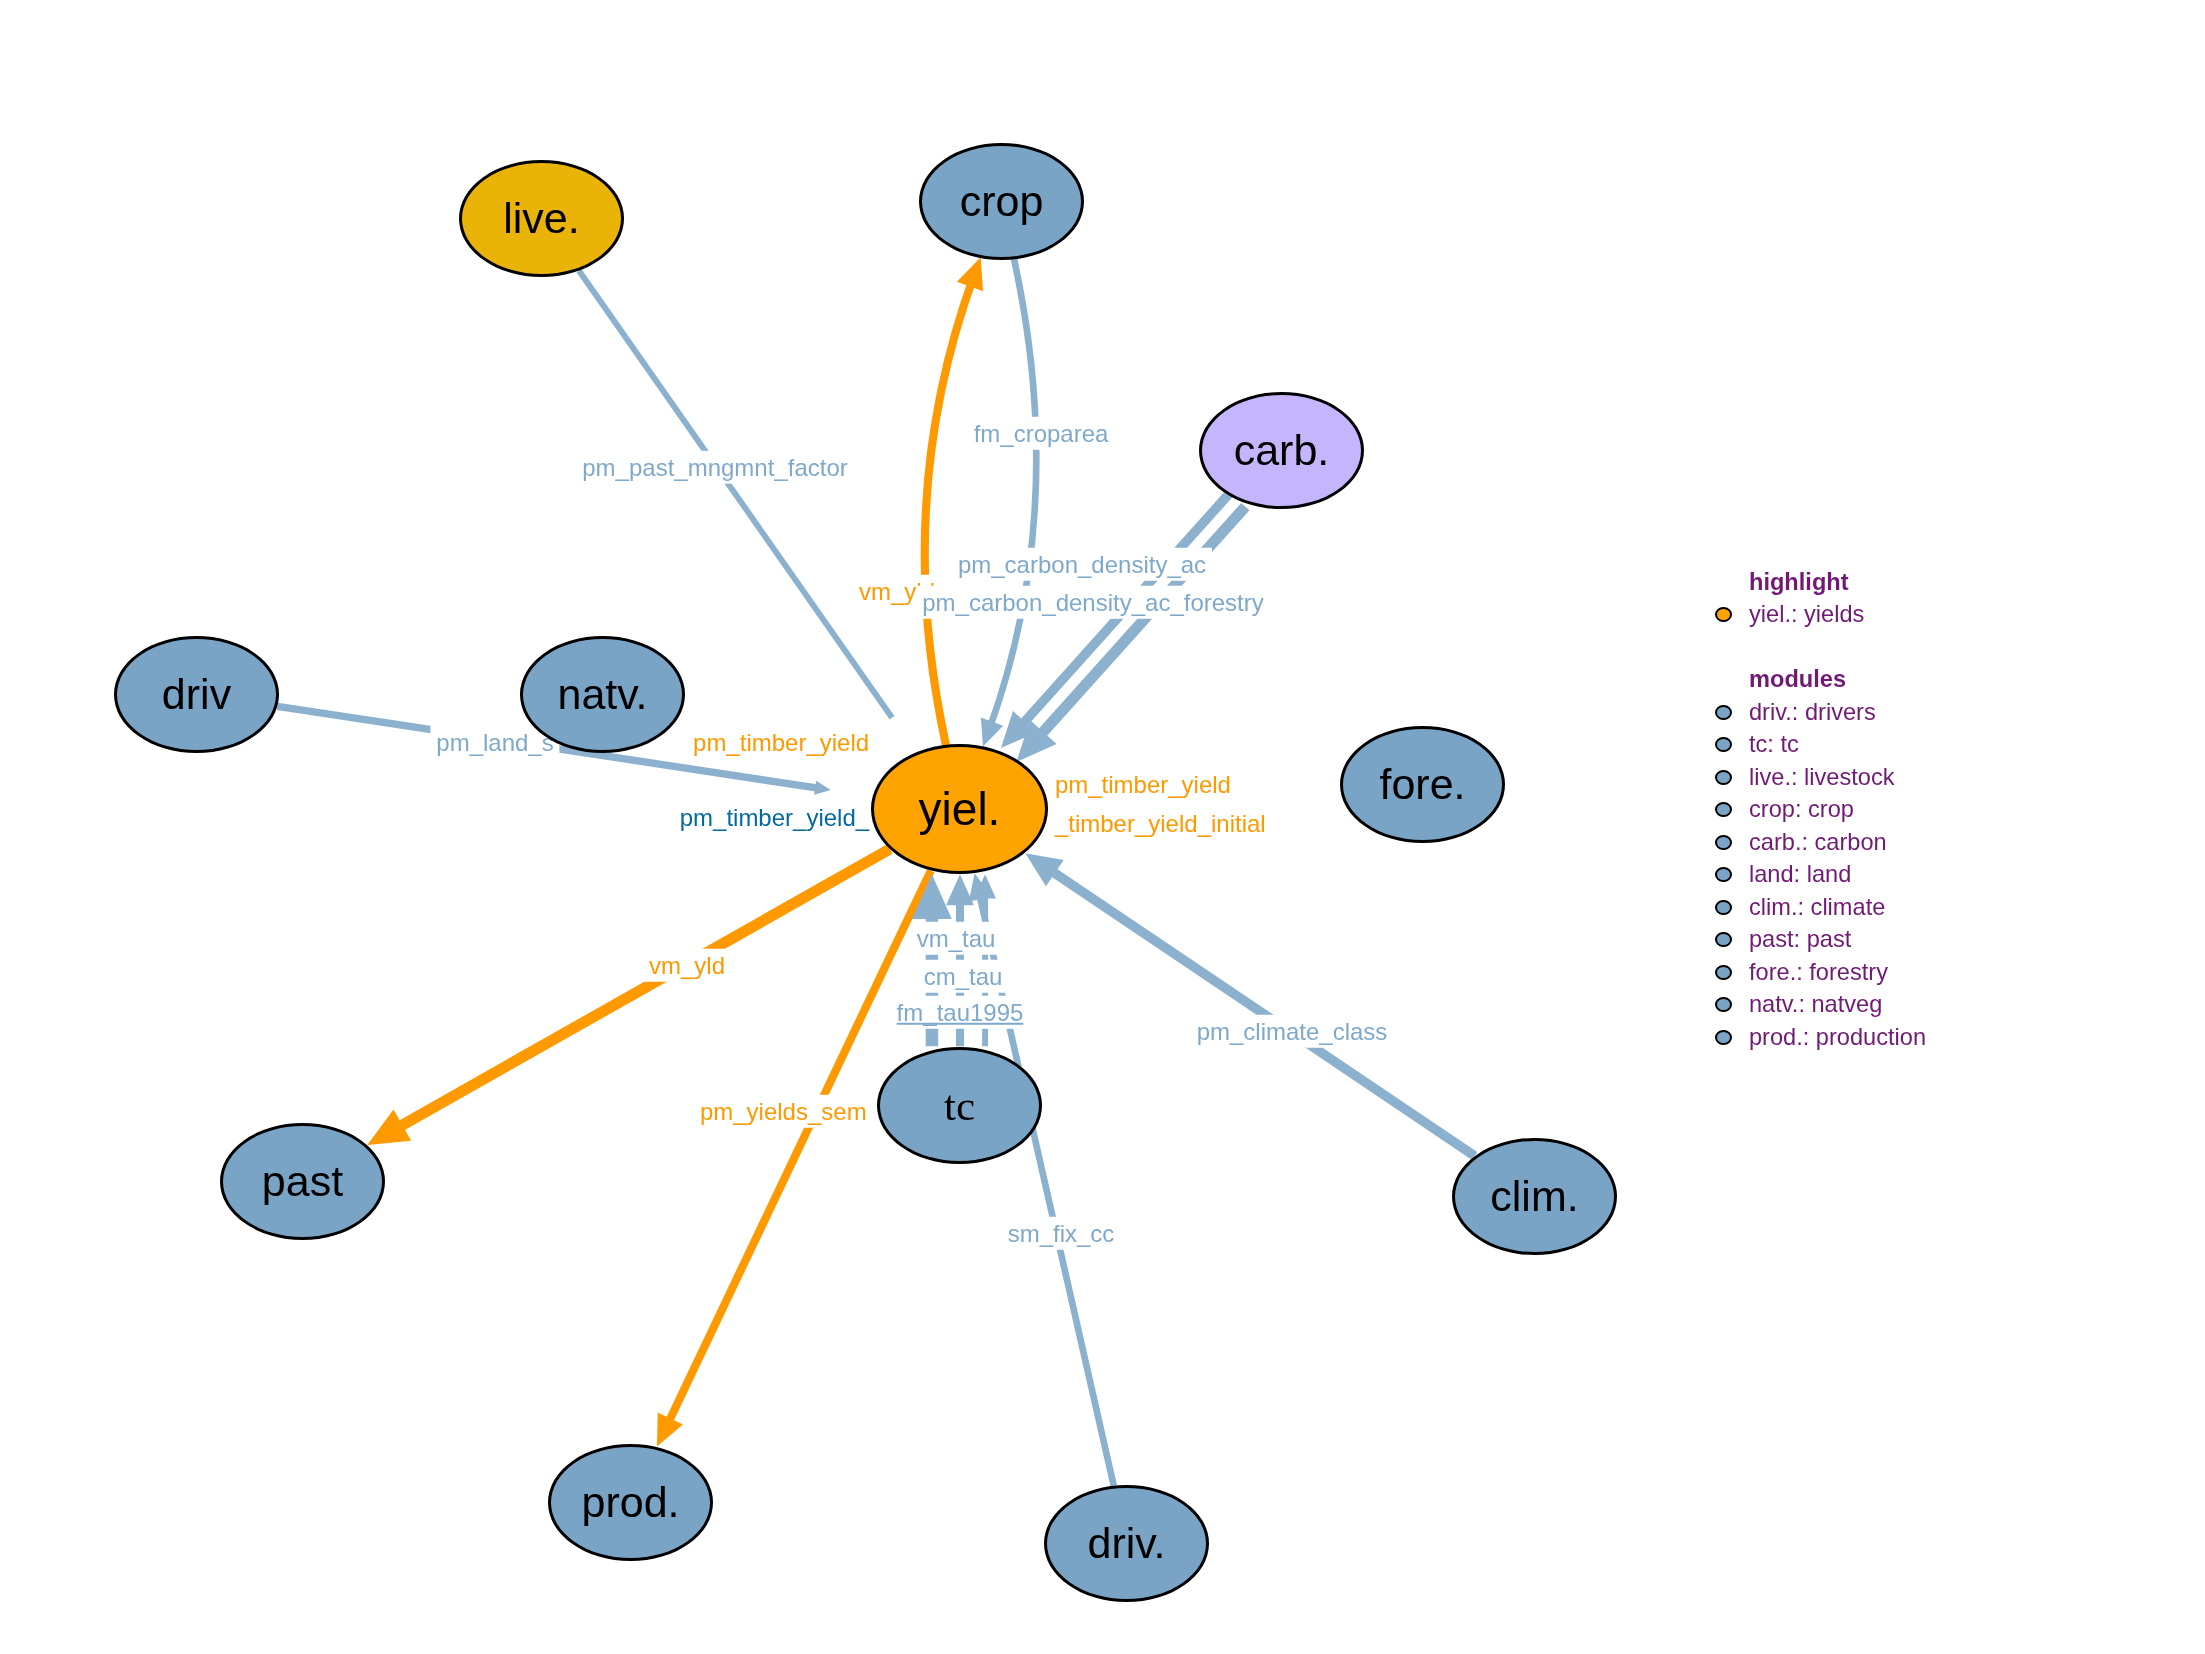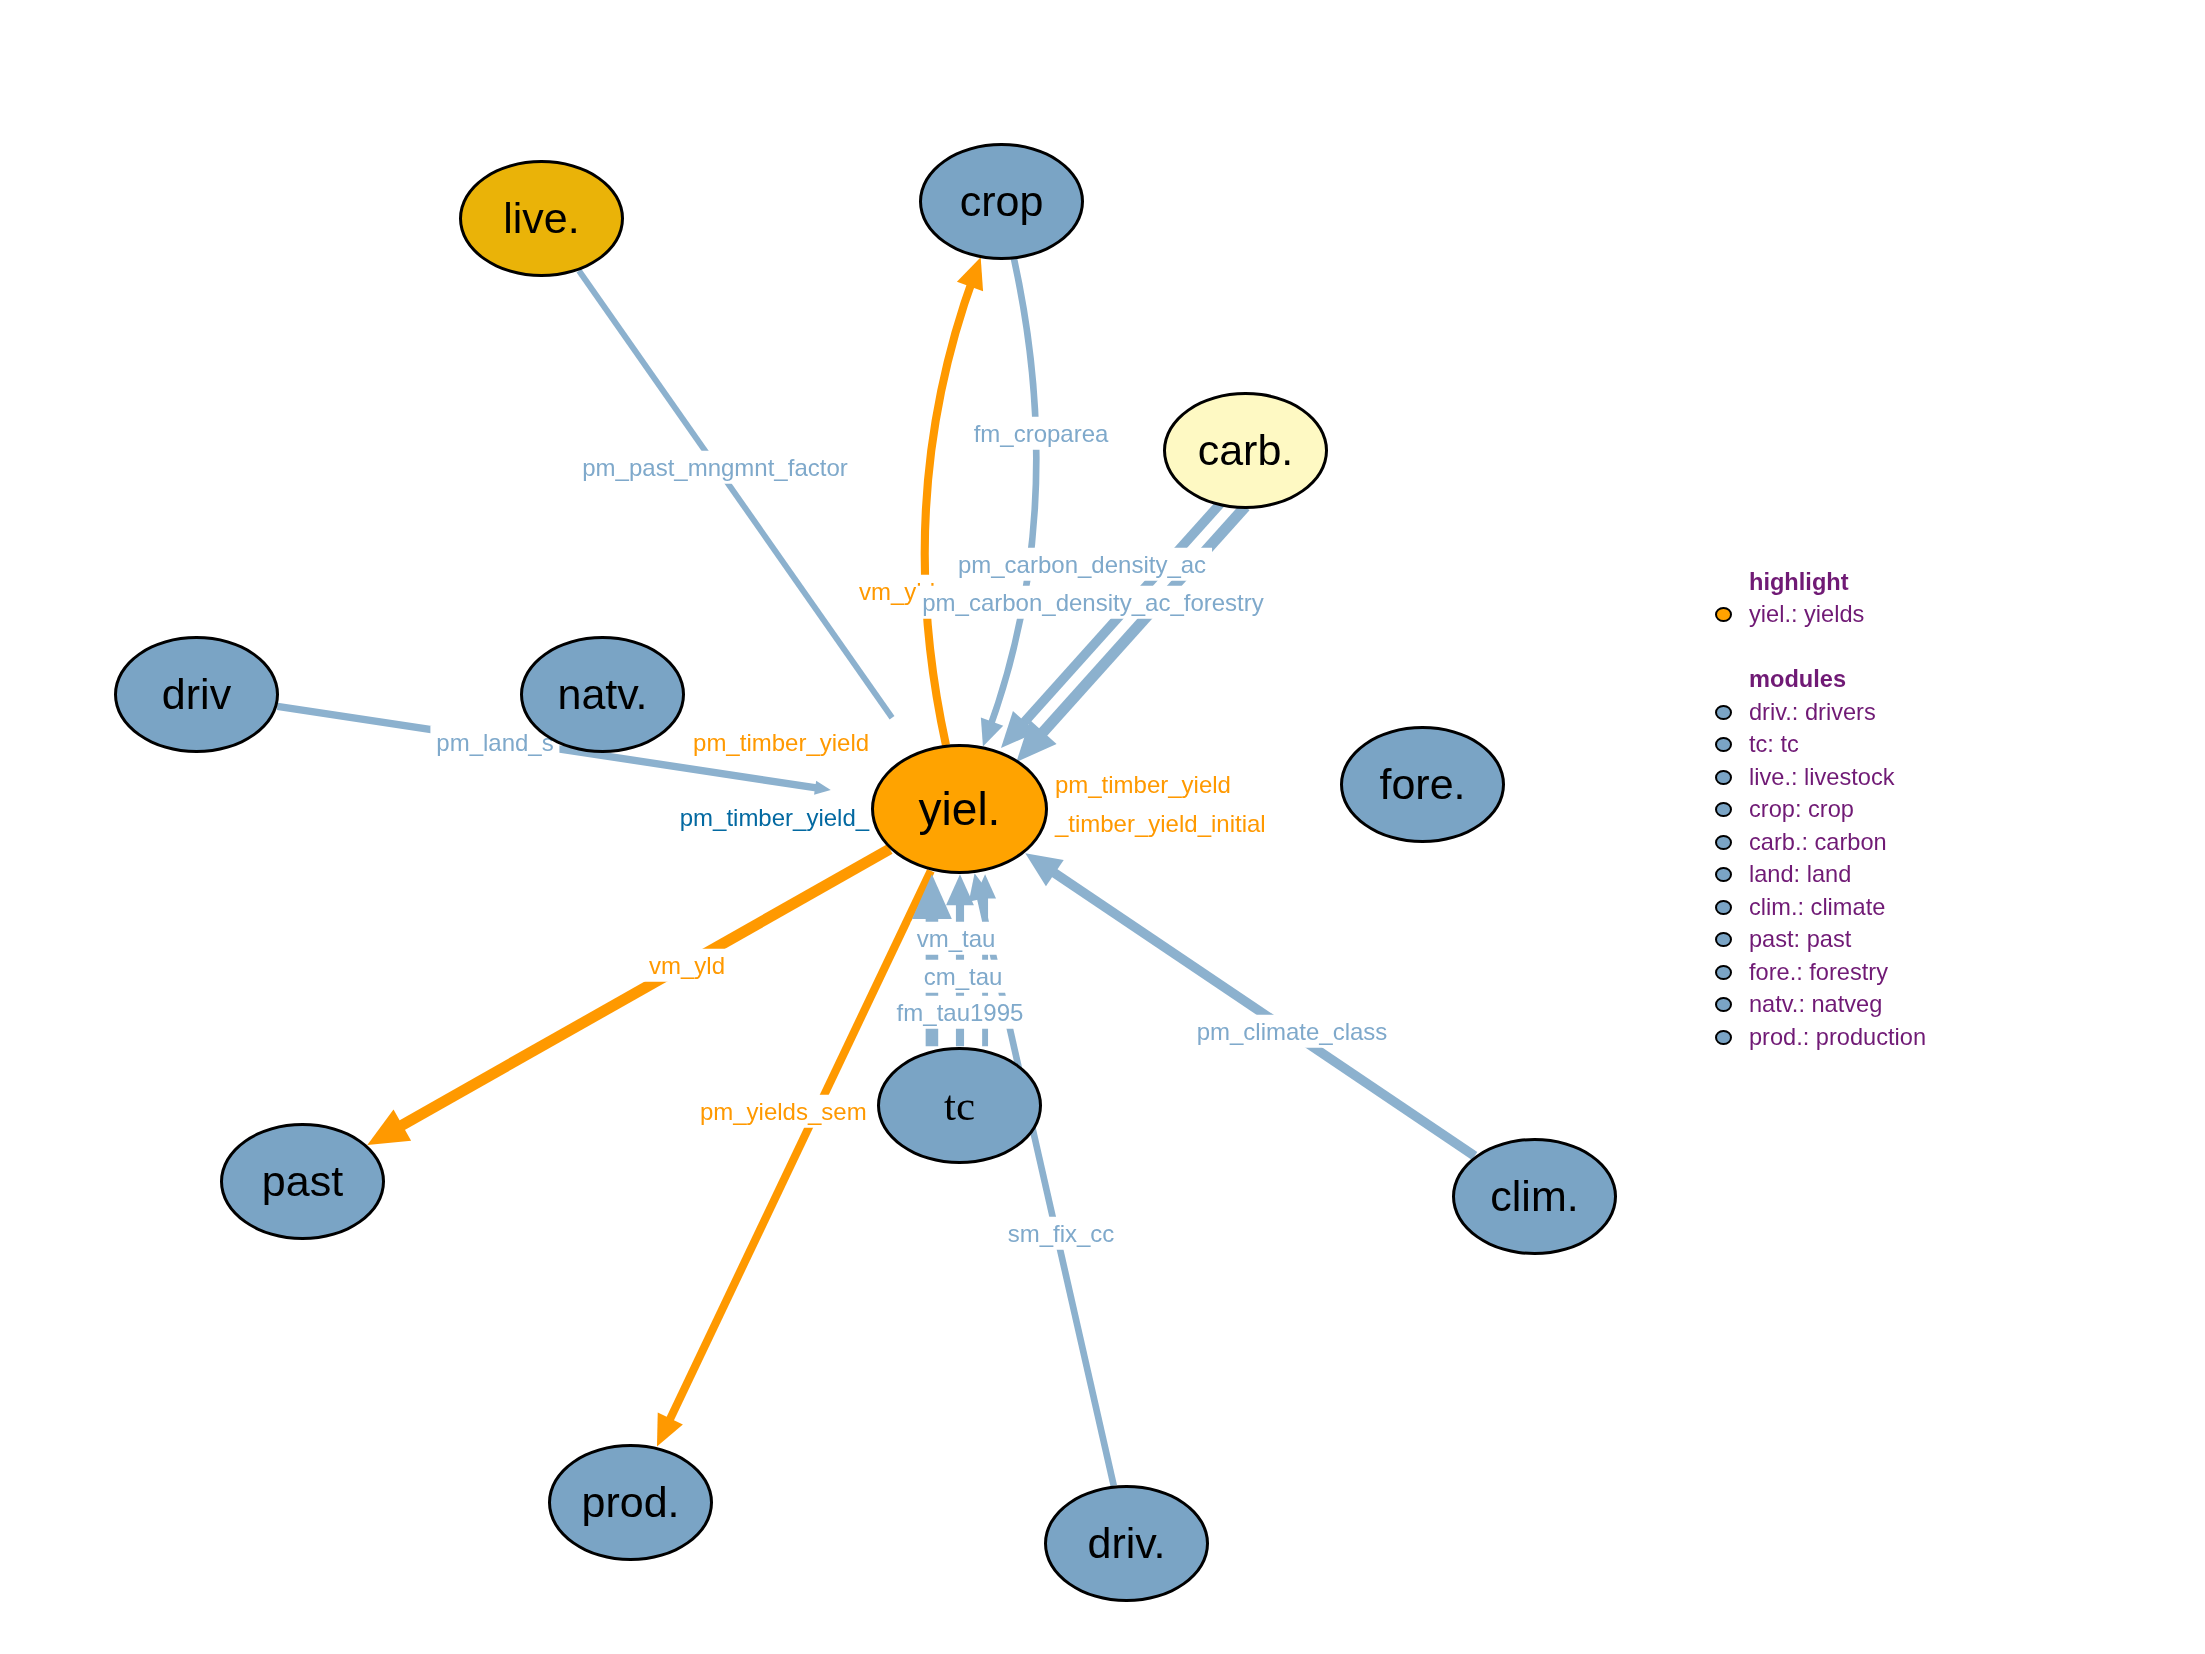--- a/index.html
+++ b/index.html
@@ -50,21 +50,21 @@
       <span class="elabel" style="color: rgb(127, 169, 203); left: 1082px; top: 564px; transform: translate(-50%, -50%);">pm_carbon_density_ac</span>
       <span class="elabel" style="color: rgb(127, 169, 203); left: 1093px; top: 602px; transform: translate(-50%, -50%);">pm_carbon_density_ac_forestry</span>
       <span class="elabel" style="color: rgb(127, 169, 203); left: 495px; top: 742px; transform: translate(-50%, -50%);">pm_land_s</span>
       <span class="elabel" style="color: rgb(255, 153, 0); left: 875px; top: 742px; transform: translate(-100%, -50%);">pm_timber_yield</span>
       <span class="elabel" style="color: #0369a1; left: 875px; top: 817px; transform: translate(-100%, -50%);">pm_timber_yield_</span>
       <span class="elabel" style="color: rgb(255, 153, 0); left: 1049px; top: 784px; transform: translate(0px, -50%);">pm_timber_yield</span>
       <span class="elabel" style="color: rgb(255, 153, 0); left: 1049px; top: 823px; transform: translate(0px, -50%);">_timber_yield_initial</span>
       <span class="elabel" style="color: rgb(255, 153, 0); left: 687px; top: 965px; transform: translate(-50%, -50%);">vm_yld</span>
       <span class="elabel" style="color: rgb(127, 169, 203); left: 956px; top: 938px; transform: translate(-50%, -50%);">vm_tau</span>
       <span class="elabel" style="color: rgb(127, 169, 203); left: 963px; top: 976px; transform: translate(-50%, -50%);">cm_tau</span>
-      <span class="elabel" style="color: rgb(127, 169, 203); left: 960px; top: 1012px; transform: translate(-50%, -50%);">fm_tau1995</span>
+      <span class="elabel" style="color: rgb(127, 169, 203); left: 960px; top: 1012px; transform: translate(-50%, -50%); text-decoration: underline;">fm_tau1995</span>
       <span class="elabel" style="color: rgb(127, 169, 203); left: 1292px; top: 1031px; transform: translate(-50%, -50%);">pm_climate_class</span>
       <span class="elabel" style="color: rgb(255, 153, 0); left: 694px; top: 1111px; transform: translate(0px, -50%);">pm_yields_sem</span>
       <span class="elabel" style="color: rgb(127, 169, 203); left: 1061px; top: 1233px; transform: translate(-50%, -50%);">sm_fix_cc</span>
     </div>
   <svg id="arrow-layer" width="2205" height="1654" viewBox="0 0 2986 2240">
       <polygon points="1331.08932615442,1011.0046299375742 1328.2544041282388,971.7414701423479 1358.5888254210925,982.8370947226804" fill="#8CB1CE"></polygon>
       <polygon points="1328.019895403542,348.49504311379985 1331.2607017979165,394.5084071933168 1295.854891186753,381.55778655311457" fill="#FF9900"></polygon>
       <polygon points="1355.5324434162055,1013.134144030051 1371.7452344533187,962.7909428327999 1403.8271246557654,991.5722270473406" fill="#8CB1CE"></polygon>
       <polygon points="1376.3745066567742,1031.8319620812606 1394.7177584498863,975.070728711517 1430.8191894201568,1007.4580206930766" fill="#8CB1CE"></polygon>
       <polygon points="1125,1070 1102.3508408974571,1076.3054513674833 1105.2325860520295,1057.272373716612" fill="#8CB1CE"></polygon>
@@ -76,21 +76,21 @@
       <polygon points="889.6133360931263,1959.1002034633352 890.6678945780884,1912.9849087510406 924.7151235384802,1929.173676465683" fill="#FF9900"></polygon>
       <polygon points="1319.7356025729775,1182.80172105106 1343.4429288381477,1214.2277481839442 1311.9467602355446,1221.388848892383" fill="#8CB1CE"></polygon>
     </svg>
   <div id="node-layer">
       <div class="node" style="left: 459px; top: 160px; width: 165px; height: 117px; background: #eab308;">
         <span>live.</span>
       </div>
       <div class="node" style="left: 919px; top: 143px; width: 165px; height: 117px; background: rgb(122, 164, 197);">
         <span>crop</span>
       </div>
-      <div class="node" style="left: 1163px; top: 392px; width: 165px; height: 117px; background: #fef9c3;">
+      <div class="node" style="left: 1199px; top: 392px; width: 165px; height: 117px; background: #c4b5fd;">
         <span>carb.</span>
       </div>
       <div class="node" style="left: 114px; top: 636px; width: 165px; height: 117px; background: rgb(122, 164, 197);">
         <span>driv</span>
       </div>
       <div class="node" style="left: 520px; top: 636px; width: 165px; height: 117px; background: rgb(122, 164, 197);">
         <span>natv.</span>
       </div>
       <div class="node hl" style="left: 871px; top: 744px; width: 177px; height: 130px; background: rgb(255, 163, 0);">
         <span>yiel.</span>

